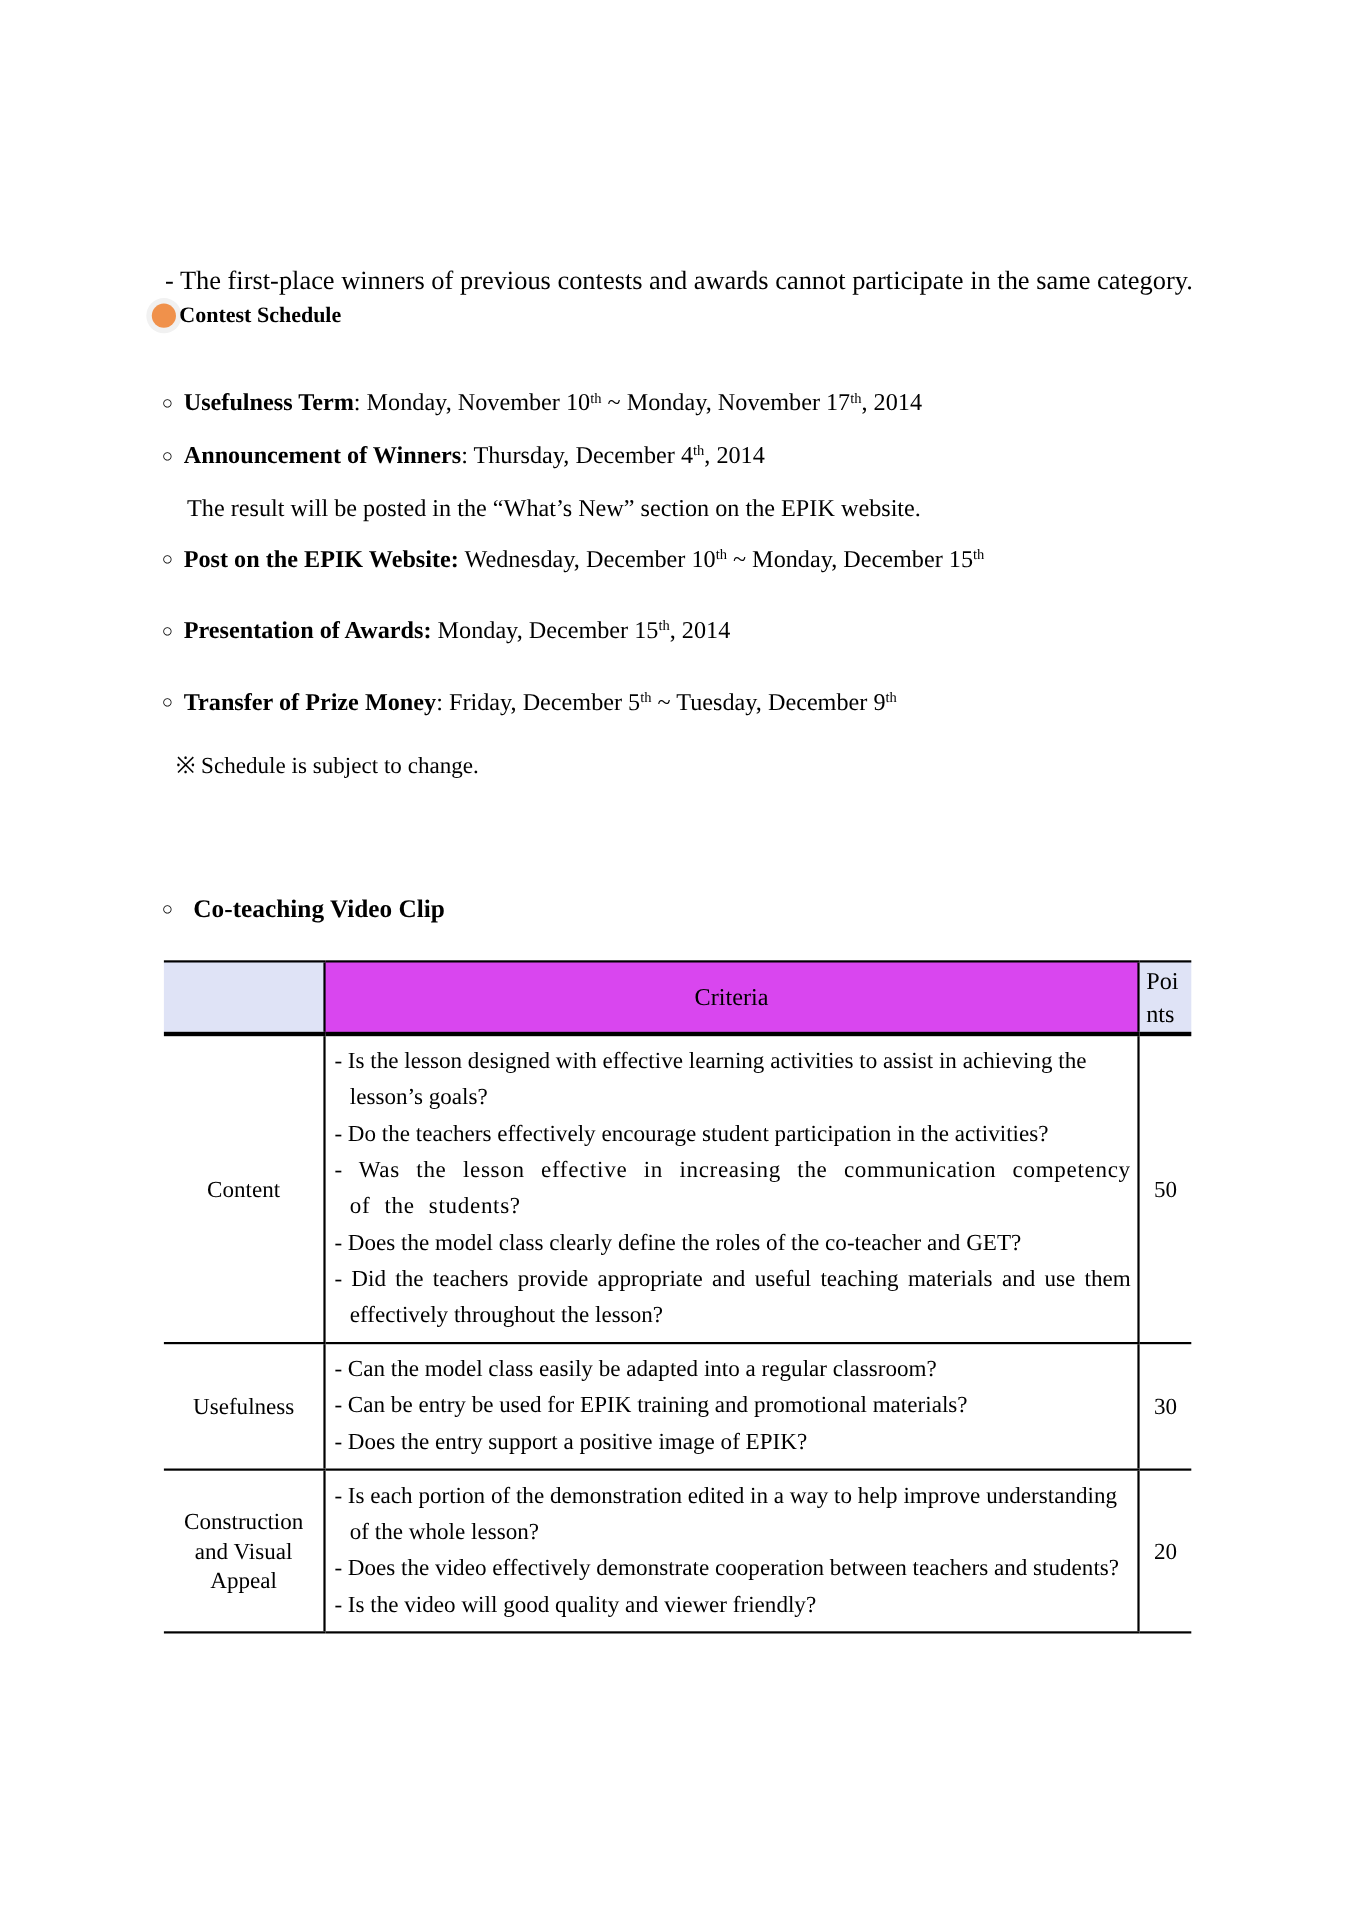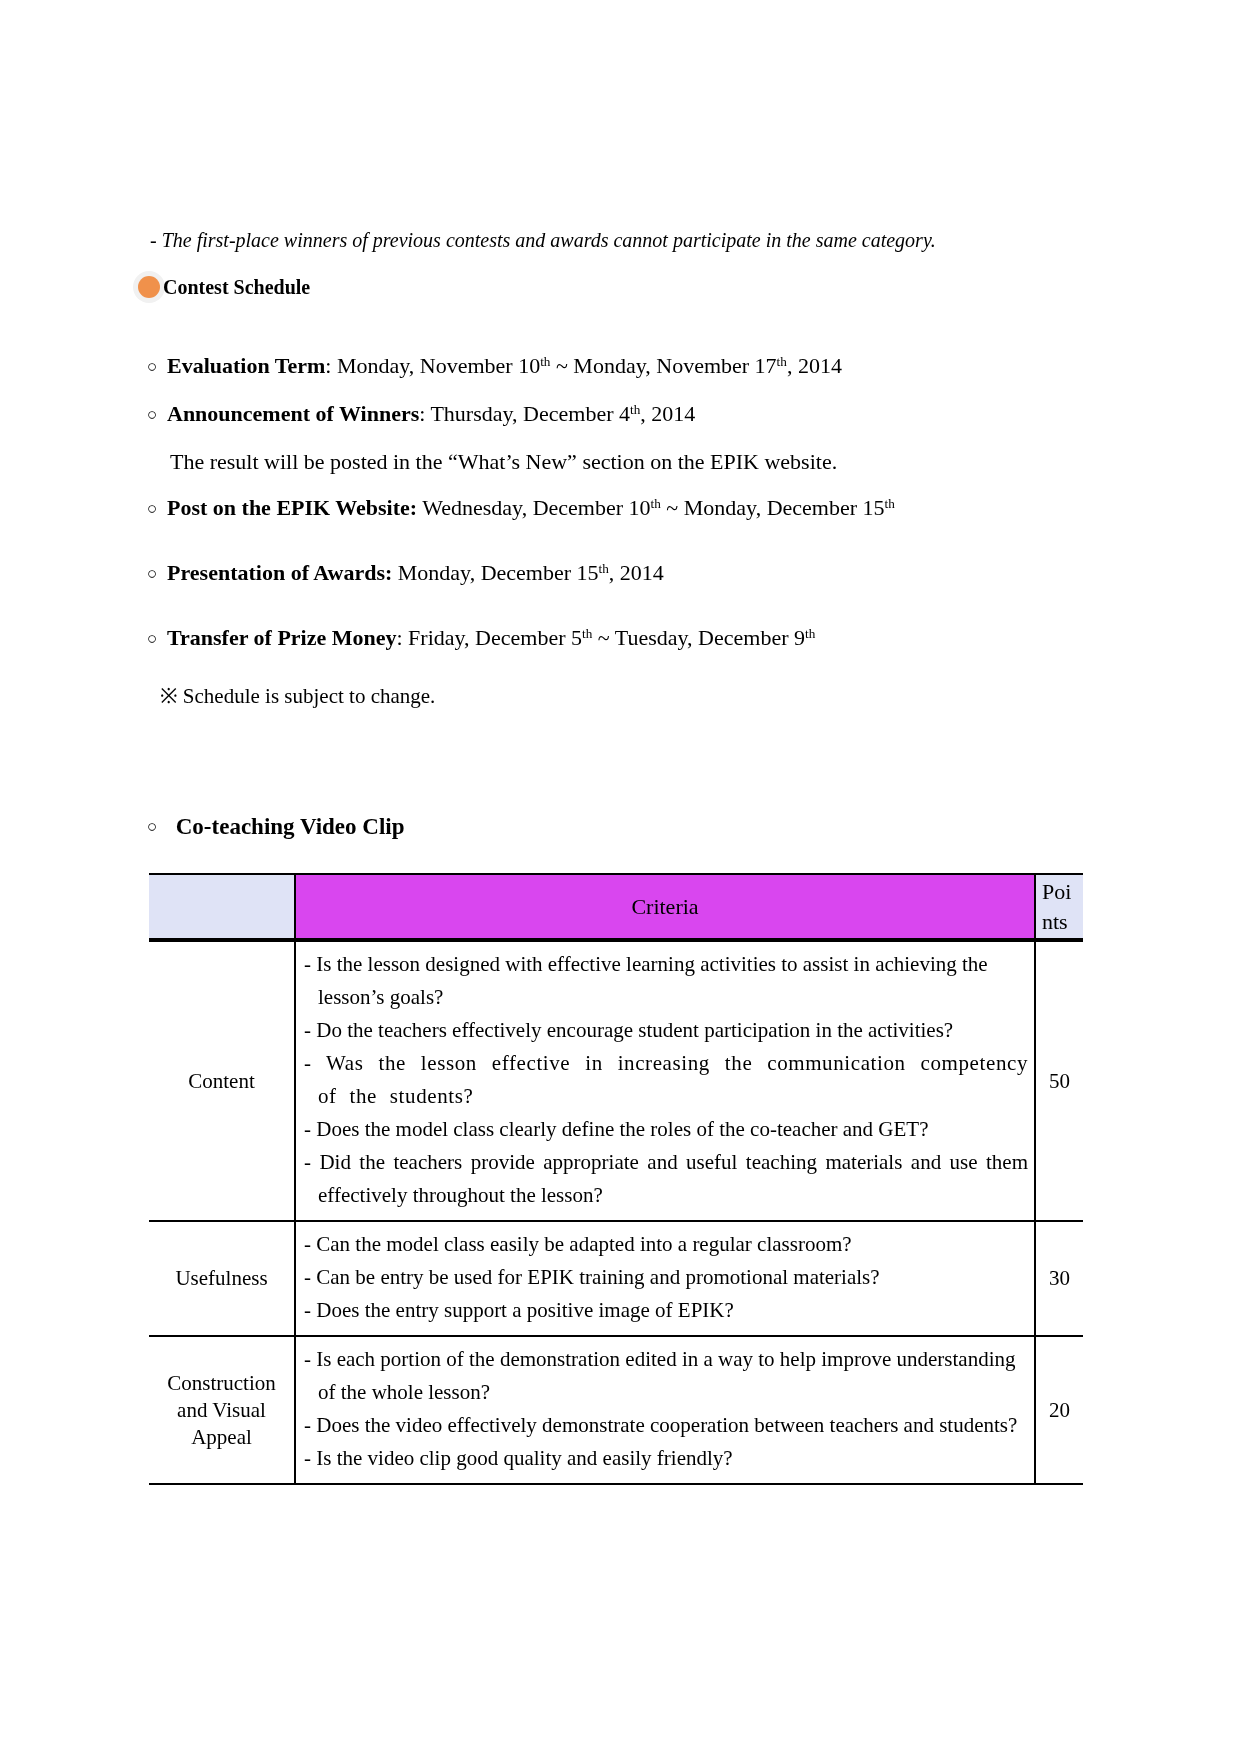--- a/index.html
+++ b/index.html
@@ -9,22 +9,22 @@
     width:1241px;height:1754px;
     background:#ffffff;
     font-family:"Liberation Serif","DejaVu Serif",serif;
     color:#000;
     overflow:hidden;
   }
   .b{font-weight:bold;}
   .sup{position:relative;top:-0.55em;font-size:0.6em;line-height:0;text-align:center;}
 
   .top-note{
-    position:absolute;left:150px;top:206px;width:960px;
-    font-size:20px;line-height:28px;font-style:italic;
+    position:absolute;left:150px;top:218px;width:960px;
+    font-size:24px;line-height:28px;
   }
 
   .section-heading{
     position:absolute;left:138px;
     font-size:20px;font-weight:bold;line-height:34px;
     display:flex;align-items:center;
   }
   .heading-contest{top:270px;}
   .heading-eval{top:734px;}
   .big-bullet{
@@ -97,21 +97,21 @@
 <div class="page">
 
   <p class="top-note">- The first-place winners of previous contests and awards cannot participate in the same category.</p>
 
   <div class="section-heading heading-contest">
     <span class="big-bullet" style="background: rgb(240, 145, 75); box-shadow: rgb(241, 241, 241) 0px 0px 0px 5px;"></span>
     <span>Contest Schedule</span>
   </div>
 
   <div class="schedule" id="schedule-list">
-      <div class="sched-item"><span class="bullet">○</span><span class="b">Evaluation Term</span><span>: Monday, November 10</span><span class="sup">th</span><span> ~ Monday, November 17</span><span class="sup">th</span><span>, 2014</span></div>
+      <div class="sched-item"><span class="bullet">○</span><span class="b">Usefulness Term</span><span>: Monday, November 10</span><span class="sup">th</span><span> ~ Monday, November 17</span><span class="sup">th</span><span>, 2014</span></div>
       <div class="sched-item mt15"><span class="bullet">○</span><span class="b">Announcement of Winners</span><span>: Thursday, December 4</span><span class="sup">th</span><span>, 2014</span></div>
       <div class="sched-item sub-line"><span>The result will be posted in the “What’s New” section on the EPIK website.</span></div>
       <div class="sched-item mt14"><span class="bullet">○</span><span class="b">Post on the EPIK Website:</span><span> Wednesday, December 10</span><span class="sup">th</span><span> ~ Monday, December 15</span><span class="sup">th</span></div>
       <div class="sched-item mt32"><span class="bullet">○</span><span class="b">Presentation of Awards:</span><span> Monday, December 15</span><span class="sup">th</span><span>, 2014</span></div>
       <div class="sched-item mt32"><span class="bullet">○</span><span class="b">Transfer of Prize Money</span><span>: Friday, December 5</span><span class="sup">th</span><span> ~ Tuesday, December 9</span><span class="sup">th</span></div>
       <div class="sched-note">※ Schedule is subject to change.</div>
     </div>
 
 
   <div class="subsection-heading">
@@ -154,20 +154,20 @@
             <div class="crit-item">- Can be entry be used for EPIK training and promotional materials?</div>
             <div class="crit-item">- Does the entry support a positive image of EPIK?</div>
           </td>
           <td class="cell-pts">30</td>
         </tr>
         <tr>
           <td class="cell-cat">Construction and Visual Appeal</td>
           <td class="cell-crit">
             <div class="crit-item">- Is each portion of the demonstration edited in a way to help improve understanding of the whole lesson?</div>
             <div class="crit-item">- Does the video effectively demonstrate cooperation between teachers and students?</div>
-            <div class="crit-item">- Is the video clip good quality and easily friendly?</div>
+            <div class="crit-item">- Is the video will good quality and viewer friendly?</div>
           </td>
           <td class="cell-pts">20</td>
         </tr>
       </tbody>
   </table>
 
 </div>
 
 </body></html>

